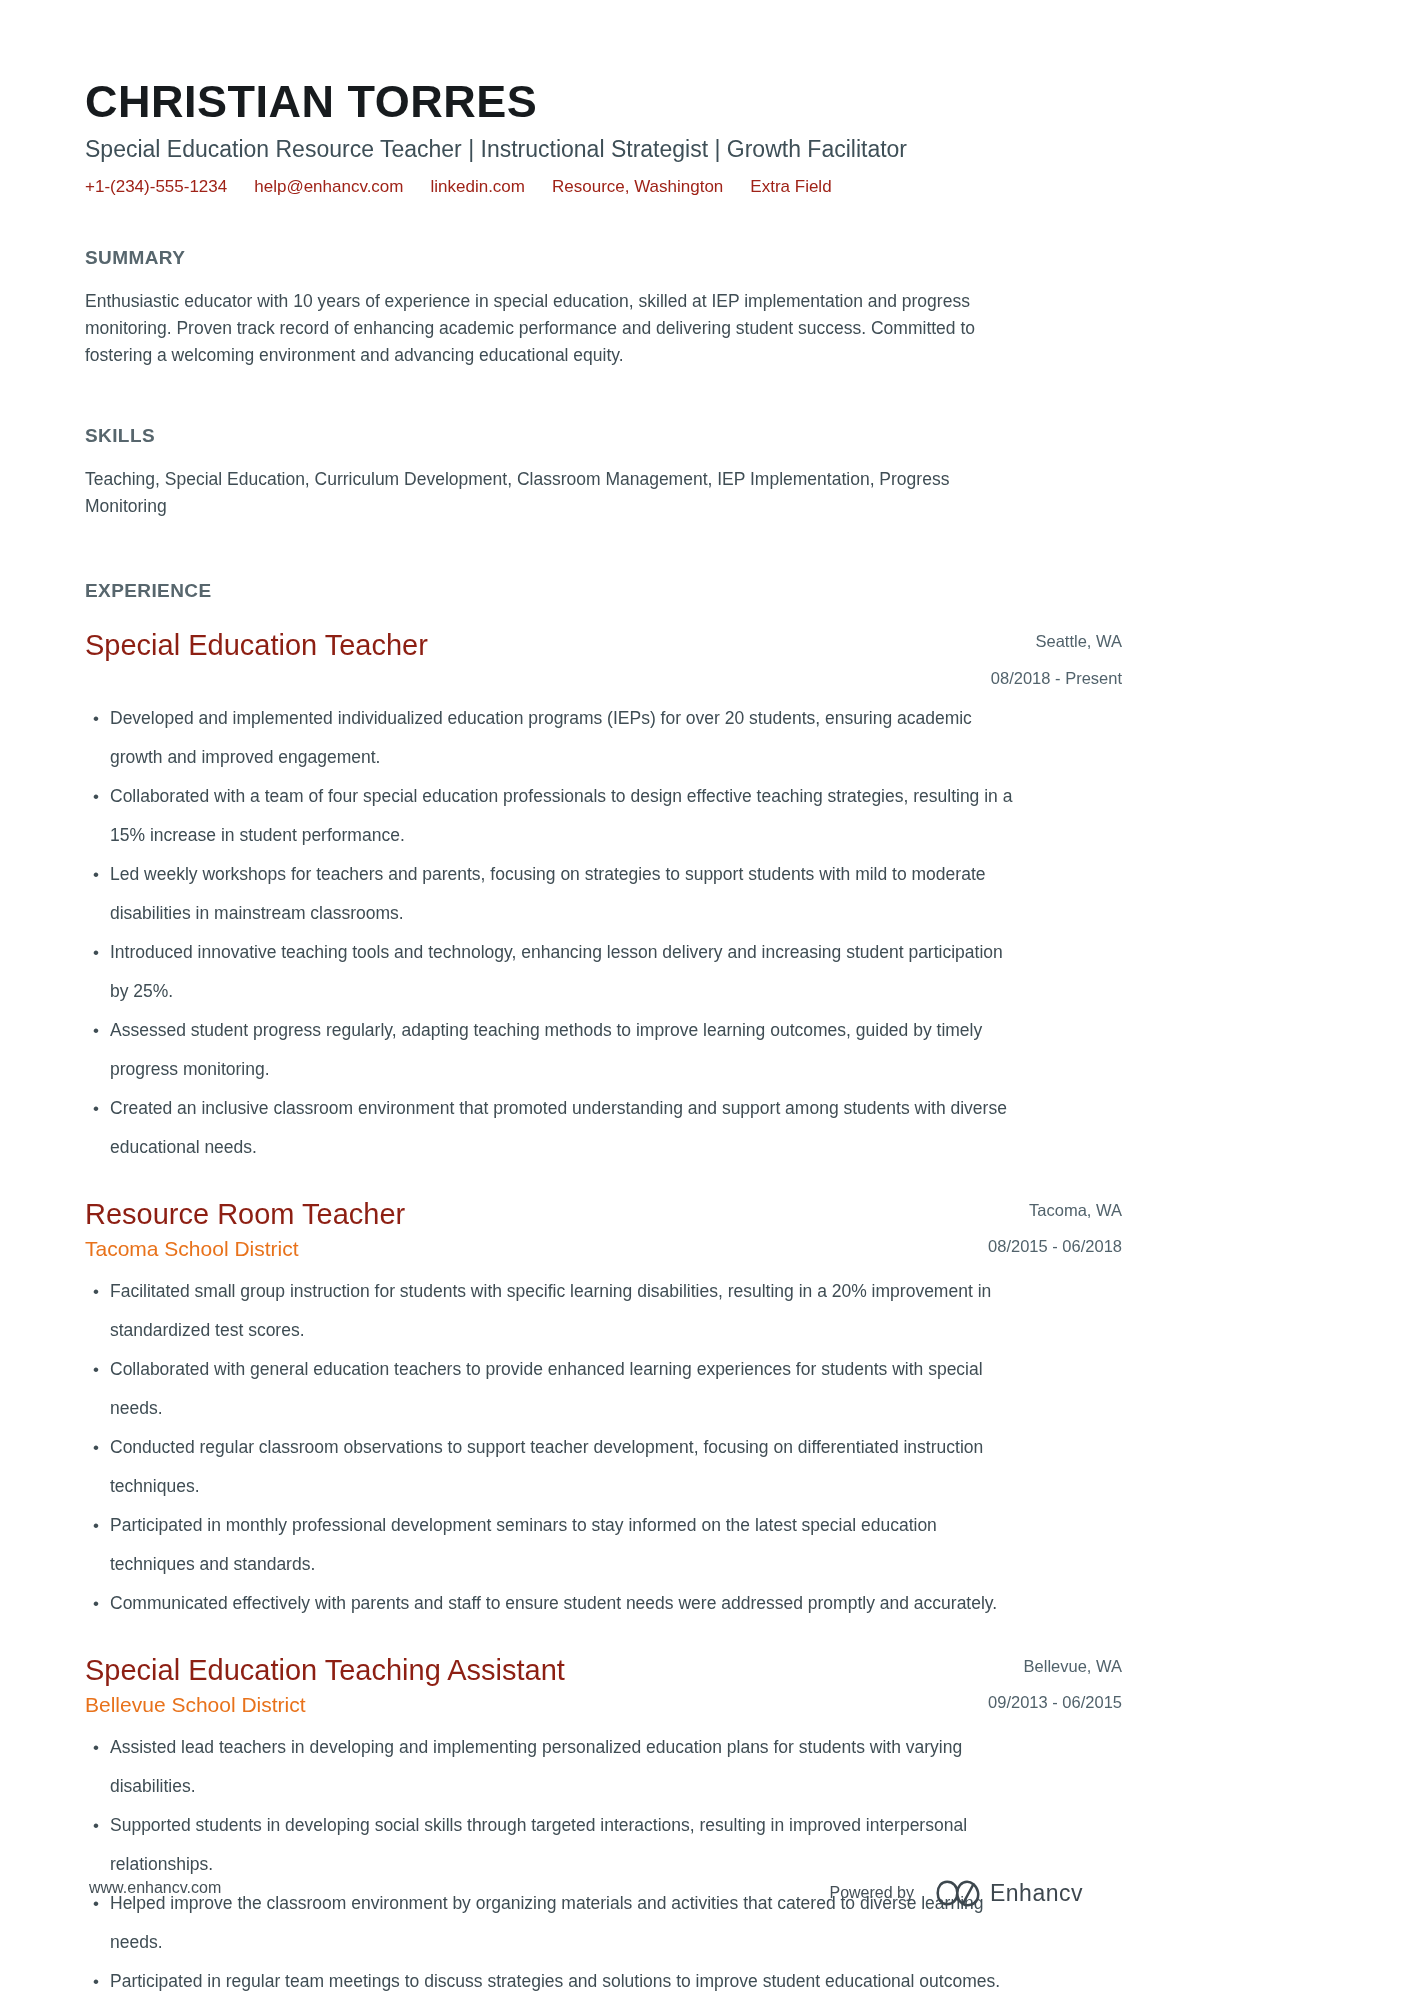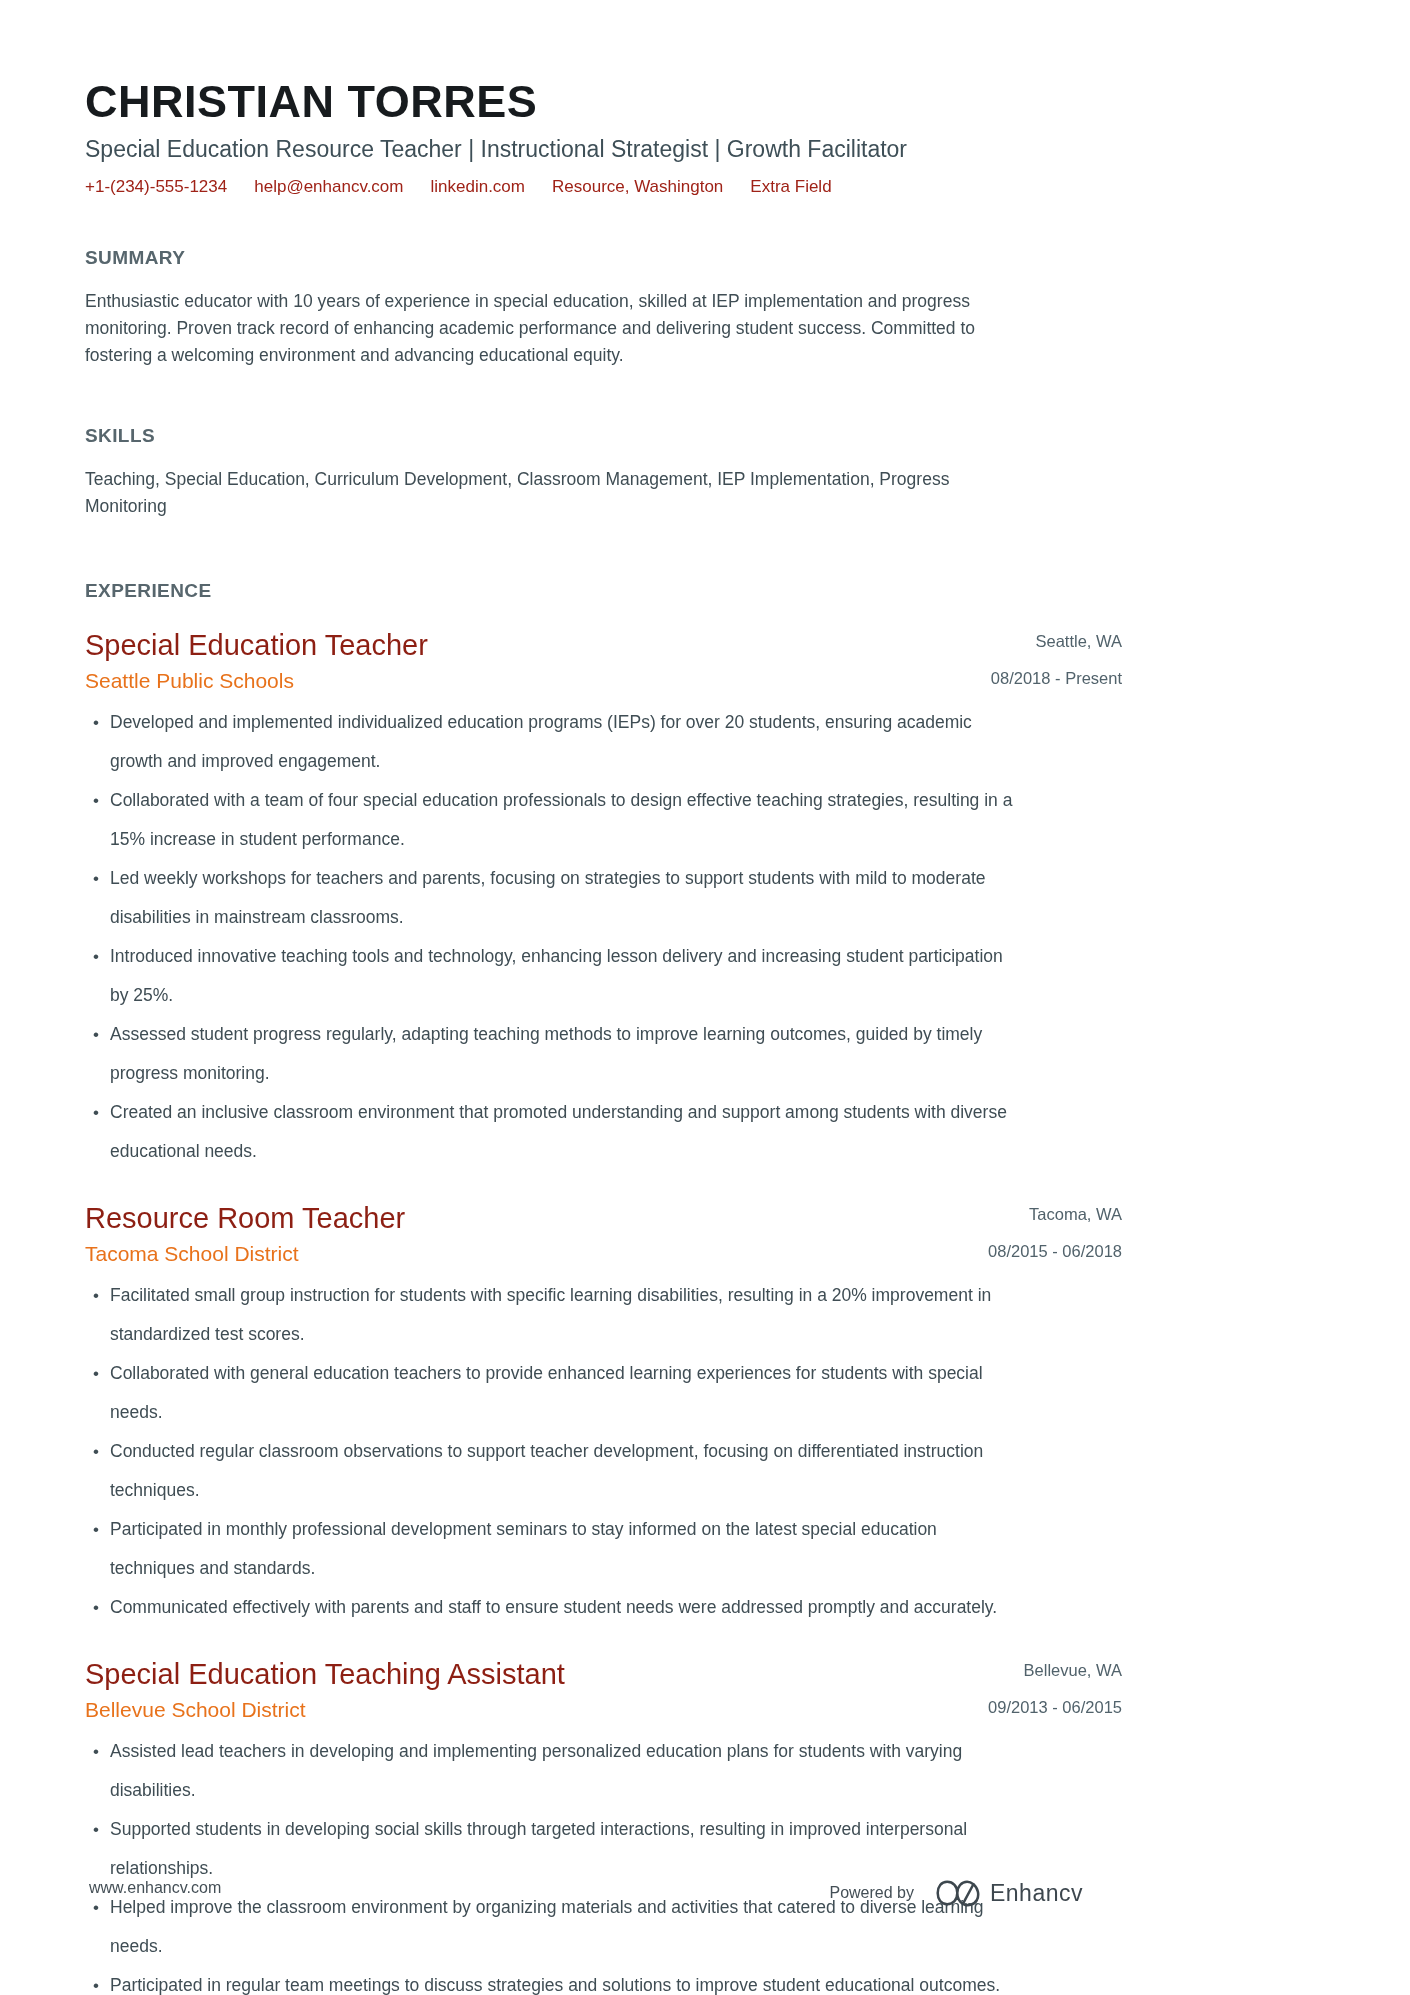--- a/index.html
+++ b/index.html
@@ -177,21 +177,20 @@
     <p class="body-text">Teaching, Special Education, Curriculum Development, Classroom Management, IEP Implementation, Progress Monitoring</p>
   </div>
 
   <div class="section-experience">
     <div class="section-heading">EXPERIENCE</div>
     <div>
     <div class="job">
       <div class="entry-head">
         <div class="entry-left">
           <div class="job-title">Special Education Teacher</div>
-          <div class="job-company">Seattle Public Schools</div>
         </div>
         <div class="entry-right">
           <div class="meta-location">Seattle, WA</div>
           <div class="meta-dates">08/2018 - Present</div>
         </div>
       </div>
       <ul class="bullets">
             <li>Developed and implemented individualized education programs (IEPs) for over 20 students, ensuring academic growth and improved engagement.</li>
             <li>Collaborated with a team of four special education professionals to design effective teaching strategies, resulting in a 15% increase in student performance.</li>
             <li>Led weekly workshops for teachers and parents, focusing on strategies to support students with mild to moderate disabilities in mainstream classrooms.</li>

